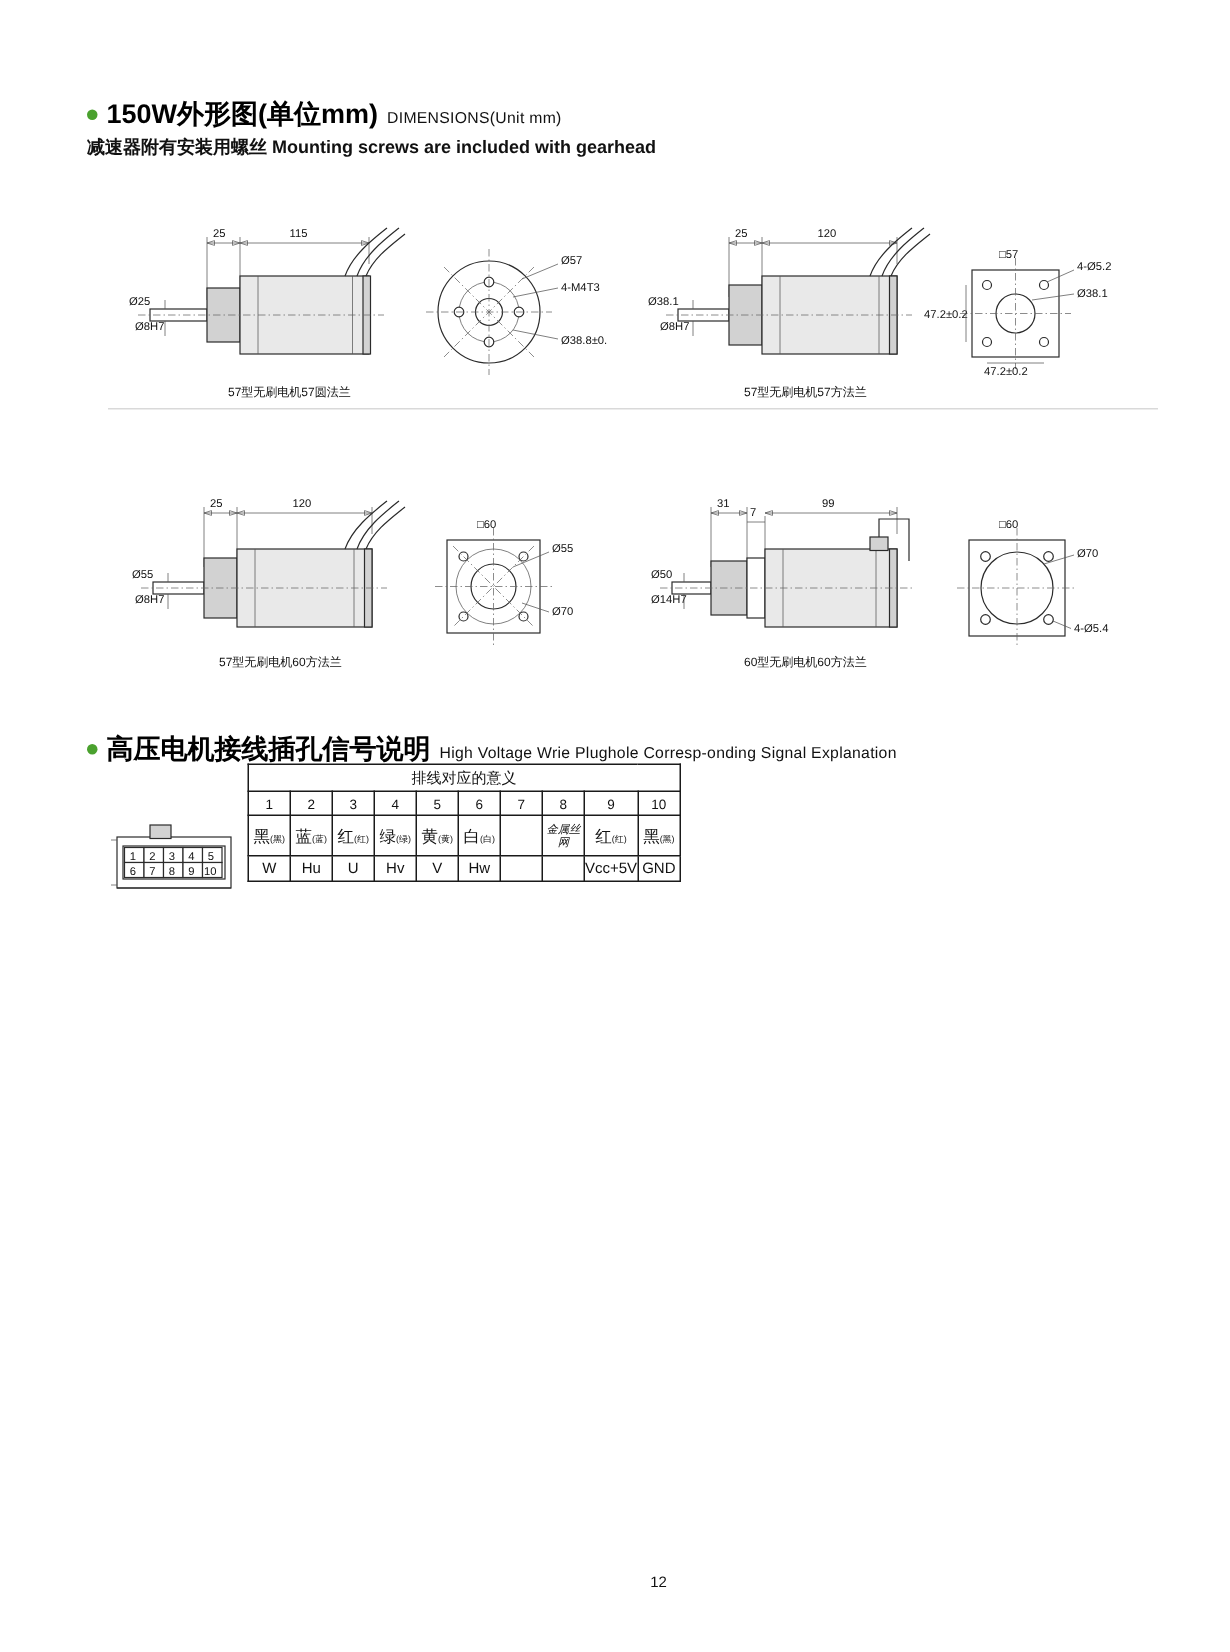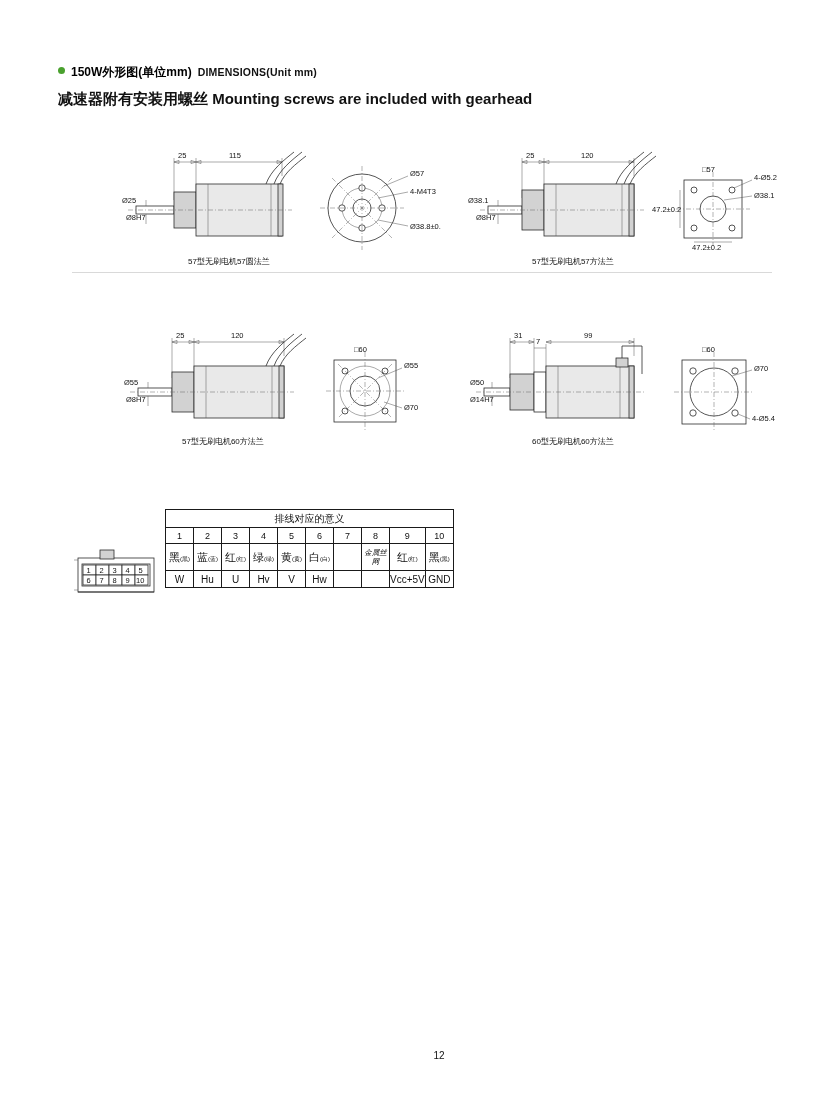--- a/index.html
+++ b/index.html
@@ -32,43 +32,42 @@
     width: 7px;
     height: 7px;
     border-radius: 50%;
     background: #4aa12e;
     display: inline-block;
     position: relative;
     top: -2px;
   }
   .sec-title-cn {
     font-weight: bold;
-    font-size: 12px;
+    font-size: 18px;
     letter-spacing: 0px;
     color: #000;
   }
   .sec-title-en {
     font-size: 10.5px;
-    font-weight: bold;
+    font-weight: normal;
     color: #111;
     letter-spacing: .2px;
   }
   .sub-line {
     position: absolute;
-    font-size: 15px;
+    font-size: 12px;
     color: #111;
   }
   .sub-line .cn { font-weight: bold; }
   .sub-line .en { font-weight: bold; }
 
   
   .draw-area {
     position: absolute;
     border: 0;
-    margin-left: 36px;
   }
   .hr-light {
     position: absolute;
     height: 1px;
     background: #d9d9d9;
   }
 
   svg { display: block; }
   .ln { stroke: #2b2b2b; stroke-width: 0.8; fill: none; }
   .ln-thin { stroke: #555; stroke-width: 0.5; fill: none; }
@@ -367,20 +366,25 @@
       <text class="dimtxt" x="236" y="32">□60</text>
       <line class="ln-thin" x1="266" y1="56" x2="286" y2="50"></line>
       <text class="dimtxt" x="288" y="51">Ø70</text>
       <line class="ln-thin" x1="272" y1="94" x2="284" y2="99"></line>
       <text class="dimtxt" x="286" y="101">4-Ø5.4</text>
 
       <text class="captxt" x="66" y="124">60型无刷电机60方法兰</text>
     </svg>
   </div>
 
+  <div class="sec-head" style="left:58px; top:487px;">
+    <span class="bullet"></span>
+    <span class="sec-title-cn">高压电机接线插孔信号说明</span>
+    <span class="sec-title-en">High Voltage Wrie Plughole Corresp-onding Signal Explanation</span>
+  </div>
 
   <div class="conn-img" style="left:70px; top:546px;">
     <svg width="100" height="62" viewBox="0 0 100 62">
       <rect class="fill-white" x="8" y="12" width="76" height="34"></rect>
       <rect class="fill-dark" x="30" y="4" width="14" height="9"></rect>
       <rect class="fill-white" x="12" y="18" width="68" height="22"></rect>
 
       <g>
         <rect class="fill-white" x="13" y="19" width="13" height="10"></rect>
         <rect class="fill-white" x="26" y="19" width="13" height="10"></rect>

